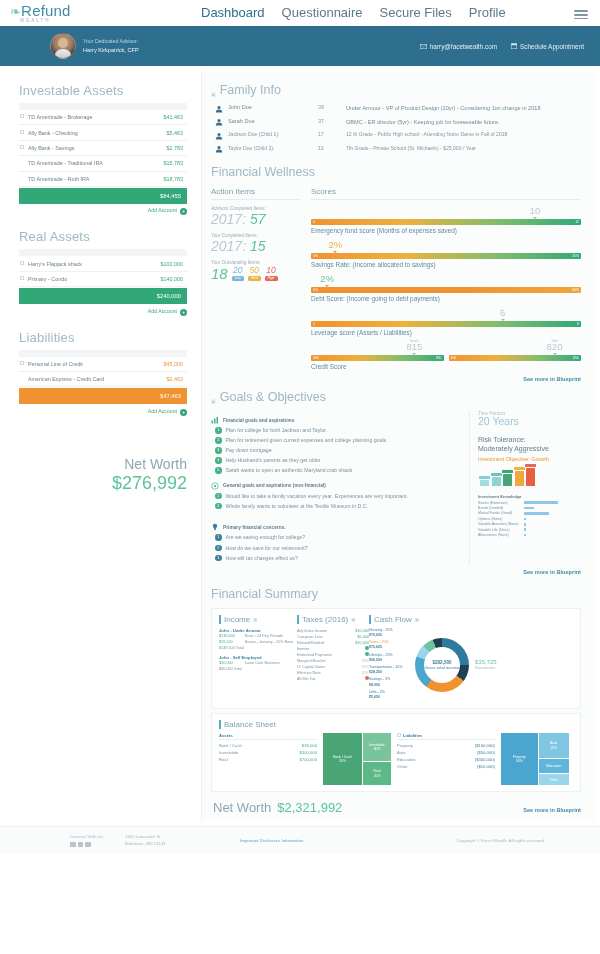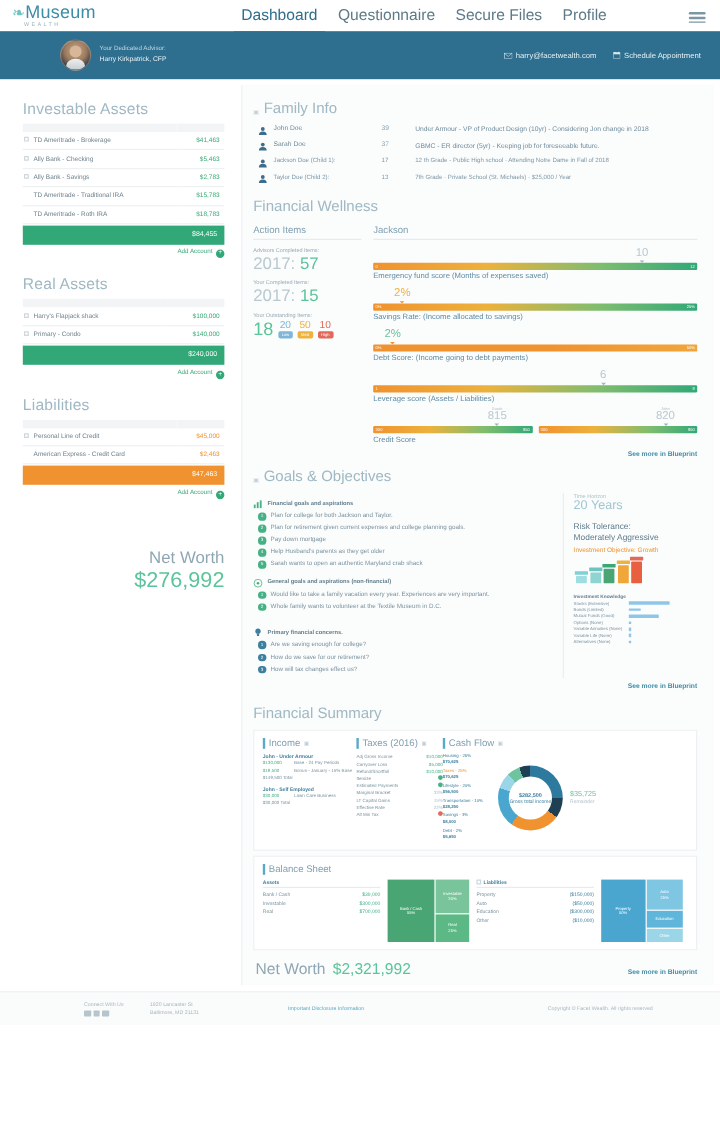--- a/index.html
+++ b/index.html
@@ -103,21 +103,21 @@
   .fam-name { width:95px; font-size:5.6px; color:#6e8b9b; padding-left:5px; }
   .fam-age { width:28px; font-size:5.6px; color:#8aa4b2; text-align:left;}
   .fam-desc { flex:1; font-size:5.6px; color:#6e8b9b; line-height:1.5;}
   .fam-sm .fam-name, .fam-sm .fam-age, .fam-sm .fam-desc { font-size:5.1px; color:#7e99a8;}
 
   
   .fw { display:flex; gap:10px; margin-top:8px;}
   .fw-left { width:90px; }
   .fw-right { flex:1; }
   .col-h { font-size:8px; color:#7fa0b2; font-weight:400; border-bottom:1px solid #e6ebee; padding-bottom:3px; margin-bottom:6px;}
-  .ai-block { margin-bottom:7px;}
+  .ai-block { margin-bottom:7px;font-style:italic;}
   .ai-lbl { font-size:4.6px; color:#9aabb5; margin-bottom:1px;}
   .ai-val { font-size:14px; font-weight:300; color:#b9c9d1; line-height:1;}
   .ai-val .hl { color:#5cc49a; }
   .ai-out { display:flex; align-items:flex-end; gap:4px;}
   .ai-out .big { font-size:15px; font-weight:300; color:#5cc49a; line-height:1;}
   .ai-pair { text-align:center; }
   .ai-pair .n { font-size:8.5px; font-weight:300; line-height:1;}
   .ai-pair .b { font-size:3.4px; color:#fff; border-radius:1.5px; padding:.8px 3px; display:block; margin-top:1px;}
   .p-low .n{color:#7fb6d8;} .p-low .b{background:#7fb6d8;}
   .p-med .n{color:#f0b23f;} .p-med .b{background:#f0b23f;}
@@ -223,21 +223,21 @@
   .ft-link { color:#5aa9c6; font-size:4.4px; position:absolute; left:240px;}
   .ft-copy { position:absolute; right:56px; font-size:4.4px; color:#a8b8c0;}
 </style>
 </head>
 <body>
 
 <div class="page">
 
   <div class="topnav">
     <div class="logo">
-      <div class="logo-main"><span class="leaf">❧</span><span>Museum</span></div>
+      <div class="logo-main"><span class="leaf">❧</span><span>Refund</span></div>
       <div class="logo-sub">WEALTH</div>
     </div>
     <div class="navlinks">
       <div class="navlink active">Dashboard</div>
       <div class="navlink">Questionnaire</div>
       <div class="navlink">Secure Files</div>
       <div class="navlink">Profile</div>
     </div>
     <div class="hamburger">
       <span></span>
@@ -426,21 +426,21 @@
             <div class="ai-out">
               <span class="big">18</span>
               <span class="ai-pair p-low"><span class="n">20</span><span class="b">Low</span></span>
               <span class="ai-pair p-med"><span class="n">50</span><span class="b">Med</span></span>
               <span class="ai-pair p-high"><span class="n">10</span><span class="b">High</span></span>
             </div>
           </div>
         </div>
 
         <div class="fw-right">
-          <div class="col-h">Jackson</div>
+          <div class="col-h">Scores</div>
 
           <div class="score-item">
             <div class="score-marker">
                 <span class="mv" style="left:83%">10</span>
                 <span class="tri" style="left:83%"></span>
               </div>
             <div class="score-bar g-orange-green">
                 <span class="e l">0</span>
                 <span class="e r">12</span>
               </div>

